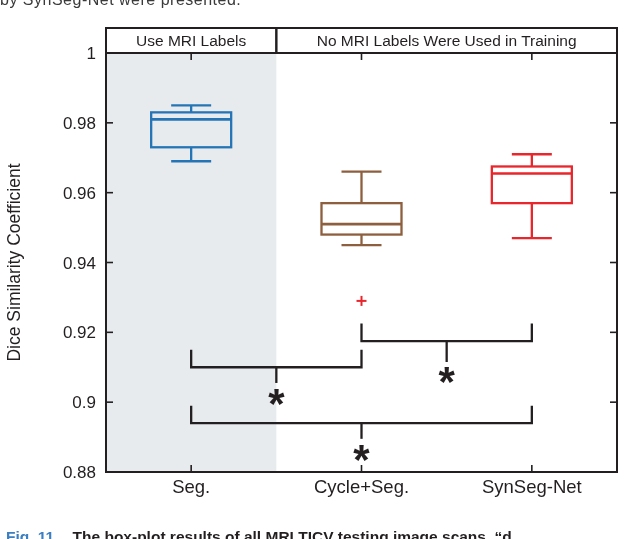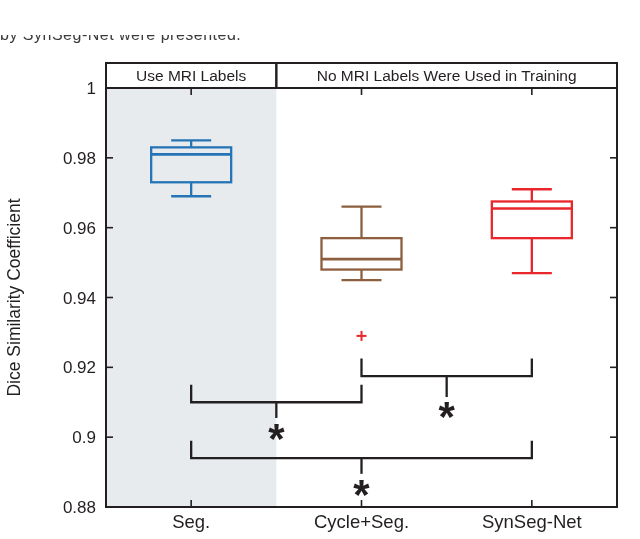--- a/index.html
+++ b/index.html
@@ -1,18 +1,18 @@
 <!DOCTYPE html>
 <html><head>
 <meta charset="utf-8">
 <style>
   html,body{margin:0;padding:0;background:#ffffff;}
   body{width:640px;height:539px;position:relative;overflow:hidden;
        font-family:"Liberation Sans",sans-serif;color:#1a1a1a;}
-  .fig{position:absolute;inset:0;margin-top:35px;}
+  .fig{position:absolute;inset:0;}
   .top-cut{position:absolute;left:0;top:0;width:300px;height:12px;overflow:hidden;}
   .top-cut span{position:relative;top:-9px;display:inline-block;white-space:nowrap;
        font-size:16px;color:#3a3a3a;letter-spacing:.5px;}
   .caption-cut{position:absolute;left:6px;top:527px;width:630px;height:12px;overflow:hidden;}
   .caption-cut .cap-line{position:relative;top:1px;white-space:nowrap;font-size:15.5px;
        font-weight:bold;color:#231f20;}
   .caption-cut .fig-label{color:#3c7fc0;margin-right:14px;}
   svg{position:absolute;left:0;top:0;}
   text{font-family:"Liberation Sans",sans-serif;}
 </style>
@@ -83,14 +83,17 @@
       <line x1="446.66666666666663" y1="341.0625000000001" x2="446.66666666666663" y2="362.0125000000001" stroke="#231f20" stroke-width="2.3"></line>
       <text x="446.66666666666663" y="395.7249999999999" font-size="42" fill="#231f20" text-anchor="middle" font-weight="bold">*</text>
       <path d="M191.16666666666669 349.7916666666666 L191.16666666666669 367.2499999999999 L361.5 367.2499999999999 L361.5 349.7916666666666" fill="none" stroke="#231f20" stroke-width="2.3"></path>
       <line x1="276.33333333333337" y1="367.2499999999999" x2="276.33333333333337" y2="382.96250000000015" stroke="#231f20" stroke-width="2.3"></line>
       <text x="276.33333333333337" y="418.42083333333346" font-size="42" fill="#231f20" text-anchor="middle" font-weight="bold">*</text>
       <path d="M191.16666666666669 405.65833333333325 L191.16666666666669 423.1166666666666 L531.8333333333333 423.1166666666666 L531.8333333333333 405.65833333333325" fill="none" stroke="#231f20" stroke-width="2.3"></path>
       <line x1="361.5" y1="423.1166666666666" x2="361.5" y2="438.8291666666668" stroke="#231f20" stroke-width="2.3"></line>
       <text x="361.5" y="474.2875000000002" font-size="42" fill="#231f20" text-anchor="middle" font-weight="bold">*</text>
     </svg>
 
+  <div class="caption-cut">
+    <span class="cap-line"><span class="fig-label">Fig. 11.</span><span>The box-plot results of all MRI TICV testing image scans. “d</span></span>
+  </div>
 
 </div>
 
 </body></html>

